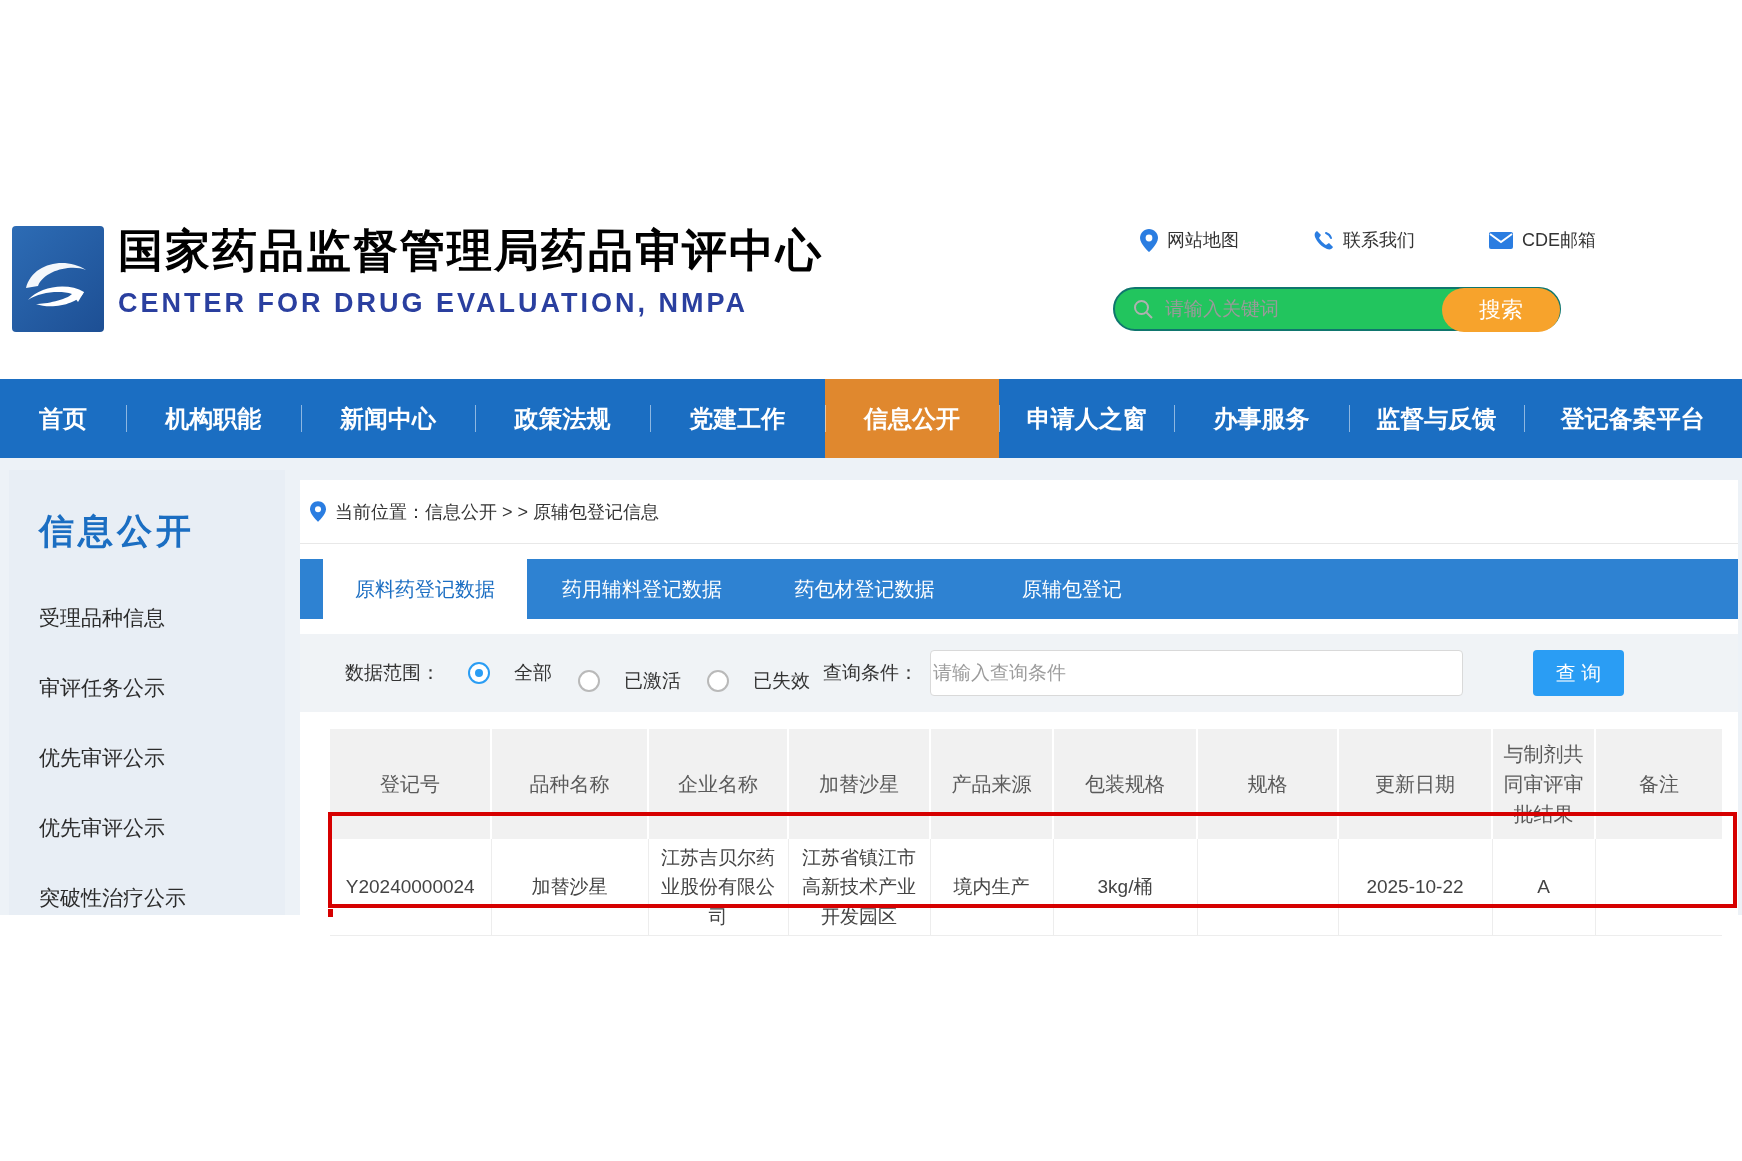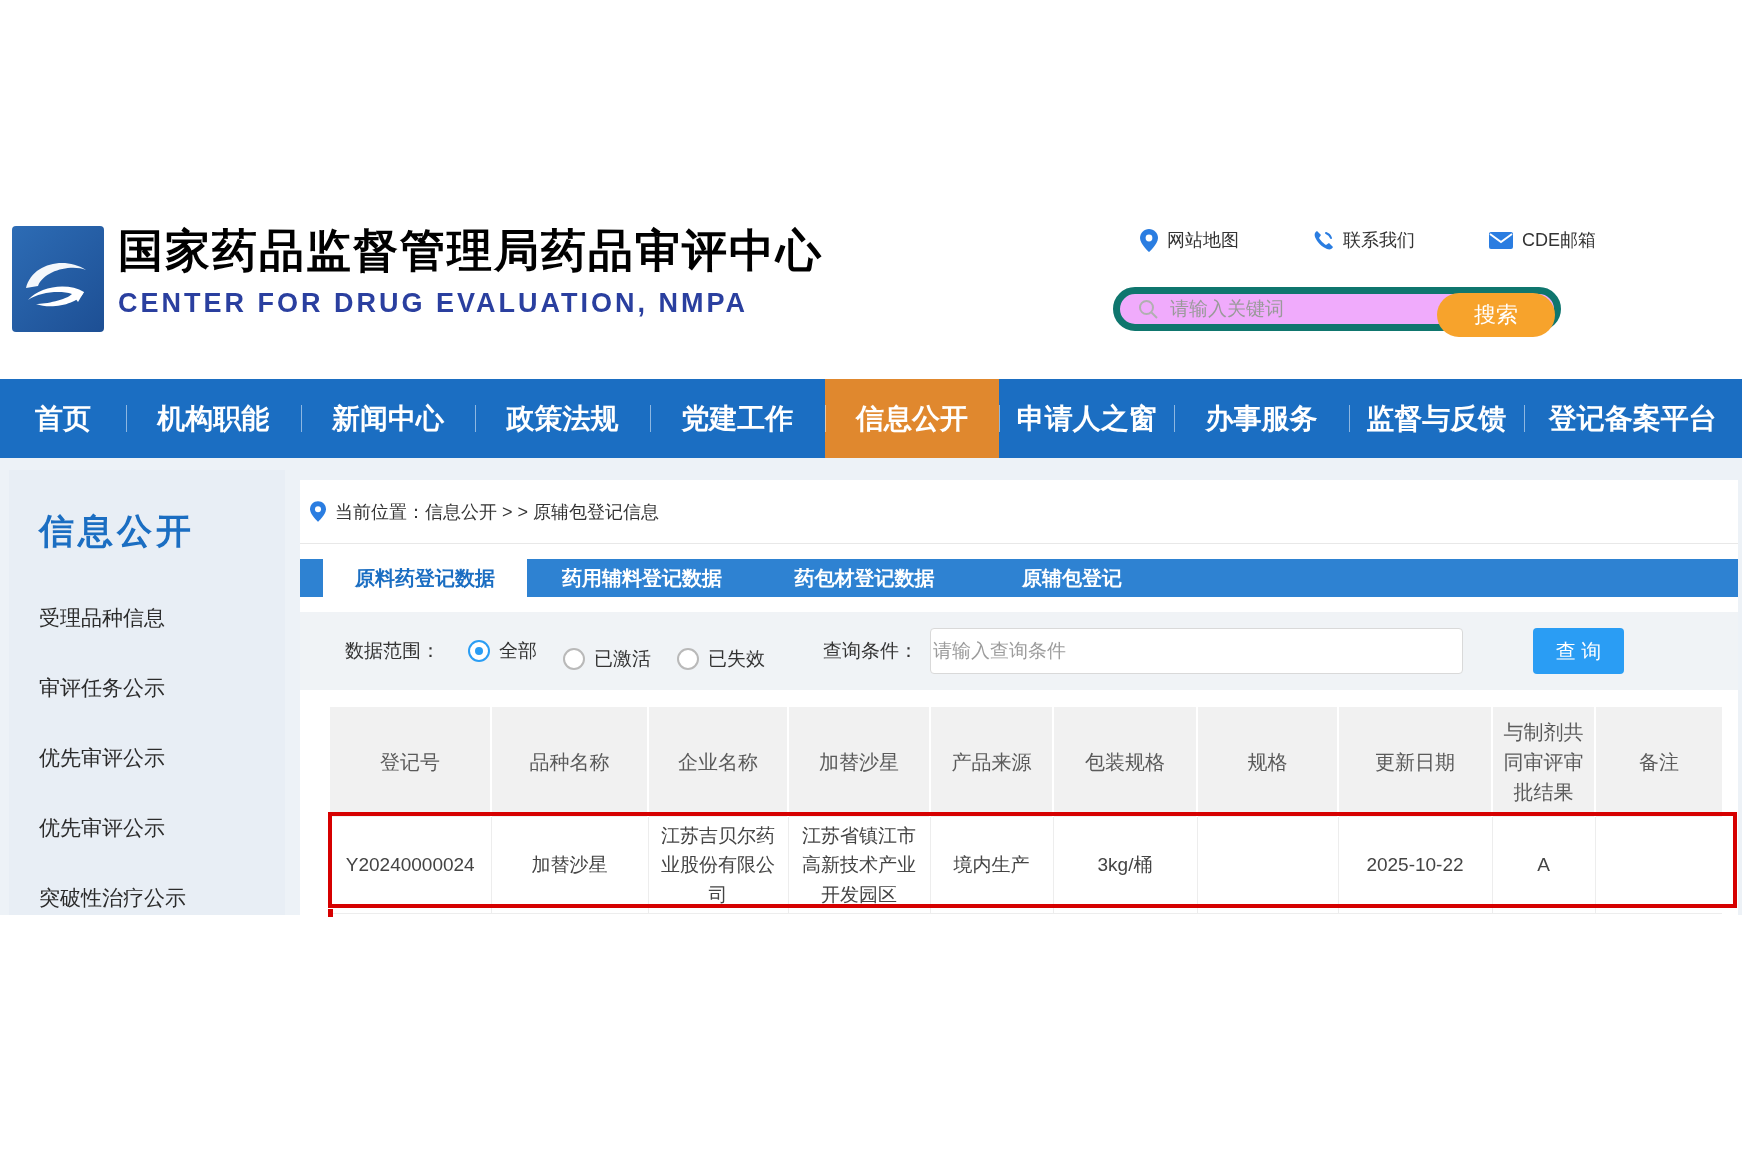--- a/index.html
+++ b/index.html
@@ -16,64 +16,64 @@
           background:linear-gradient(135deg,#2d6cb5,#1d4f94); }
   .title-block { position:absolute; left:118px; top:224px; }
   .page-title { font-size:45px; font-weight:900; color:#000; letter-spacing:2px; line-height:1.2; }
   .page-subtitle { margin-top:10px; font-size:27px; font-weight:bold; color:#2a3f9f; letter-spacing:3px; }
 
   .header-links { position:absolute; left:1140px; top:228px; display:flex; gap:74px; align-items:center; }
   .header-link { display:flex; align-items:center; gap:9px; font-size:18px; color:#333; cursor:pointer; white-space:nowrap; }
   .header-link svg { display:block; }
 
   .header-search { position:absolute; left:1113px; top:287px; width:448px; height:44px;
-                   border:7px solid #0f766e; border-radius:22px; background:#f0abfc;
+                   border:2px solid #0f766e; border-radius:22px; background:#22c55e;
                    display:flex; align-items:center; }
   .search-mag { margin-left:18px; }
   .search-input { flex:1; border:none; outline:none; background:transparent; font-size:19px; color:#333;
                   padding:0 12px; font-family:inherit; }
   .search-input::placeholder { color:#9a9a9a; }
   .search-btn { position:absolute; right:-1px; top:-1px; width:118px; height:44px; border:none;
                 border-radius:22px; background:#f7a32c; color:#fff; font-size:22px; cursor:pointer;
                 font-family:inherit; }
 
   
   .nav { position:absolute; left:0; top:379px; width:1742px; height:79px; background:#1b6ec2; display:flex; }
   .nav-item { position:relative; flex:1; display:flex; align-items:center; justify-content:center;
-              color:#fff; font-size:28px; font-weight:bold; cursor:pointer; white-space:nowrap; }
+              color:#fff; font-size:24px; font-weight:bold; cursor:pointer; white-space:nowrap; }
   .nav-item.first { flex:0.72; }
   .nav-item.last { flex:1.25; }
   .nav-item:not(:first-child)::before { content:""; position:absolute; left:0; top:26px; width:1px; height:27px;
               background:rgba(255,255,255,.5); }
   .nav-item.active { background:#e0882e; }
 
   
   .content-band { position:absolute; left:0; top:458px; width:1742px; height:457px; background:#edf2f7; }
 
   .sidebar { position:absolute; left:9px; top:12px; width:276px; height:445px; background:#e8eef5; }
   .sidebar-title { margin:38px 0 28px 30px; font-size:35px; font-weight:bold; color:#1b6ec2; letter-spacing:4px; }
   .sidebar-item { height:70px; display:flex; align-items:center; padding-left:30px; font-size:21px;
                   color:#2b2b2b; cursor:pointer; }
 
   .card { position:absolute; left:300px; top:22px; width:1438px; height:435px; background:#fff; }
 
   .breadcrumb-row { height:64px; display:flex; align-items:center; padding-left:10px;
                     border-bottom:1px solid #e8e8e8; }
   .breadcrumb-text { margin-left:9px; font-size:18px; color:#333; }
 
-  .tab-bar { margin-top:15px; height:38px; background:#2e82d2; display:flex; align-items:stretch;font-weight:bold; }
+  .tab-bar { margin-top:15px; height:60px; background:#2e82d2; display:flex; align-items:stretch; }
   .tab { display:flex; align-items:center; justify-content:center; font-size:20px; color:#fff; cursor:pointer; }
   .tab.active { width:204px; margin-left:23px; background:#fff; color:#1b6ec2; }
   .tab.t2 { width:230px; }
   .tab.t3 { width:215px; }
   .tab.t4 { width:200px; }
 
   .filter-band { margin-top:15px; height:78px; background:#f0f3f6; display:flex; align-items:center;
                  padding:0 114px 0 45px; font-size:19px; color:#333; }
-  .radio-option { display:flex; align-items:center; gap:9px; cursor:pointer; }
+  .radio-option { display:flex; align-items:center; gap:24px; cursor:pointer; }
   .radio-option.o1 { margin-left:28px; }
   .radio-option.o2, .radio-option.o3 { margin-left:26px;margin-top:16px; }
   .radio { width:22px; height:22px; border-radius:50%; border:2px solid #b9b9b9; background:#fff; position:relative; }
   .radio.selected { border-color:#2a9df4; }
   .radio.selected::after { content:""; position:absolute; left:5px; top:5px; width:8px; height:8px;
                            border-radius:50%; background:#2a9df4; }
   .query-label { margin-left:auto; }
   .query-input { width:533px; height:46px; margin-left:12px; border:1px solid #d9d9d9; border-radius:4px;
                  background:#fff; font-size:19px; color:#0f172a; padding:0 2px; outline:none; font-family:inherit; }
   .query-input::placeholder { color:#9c9c9c; }

